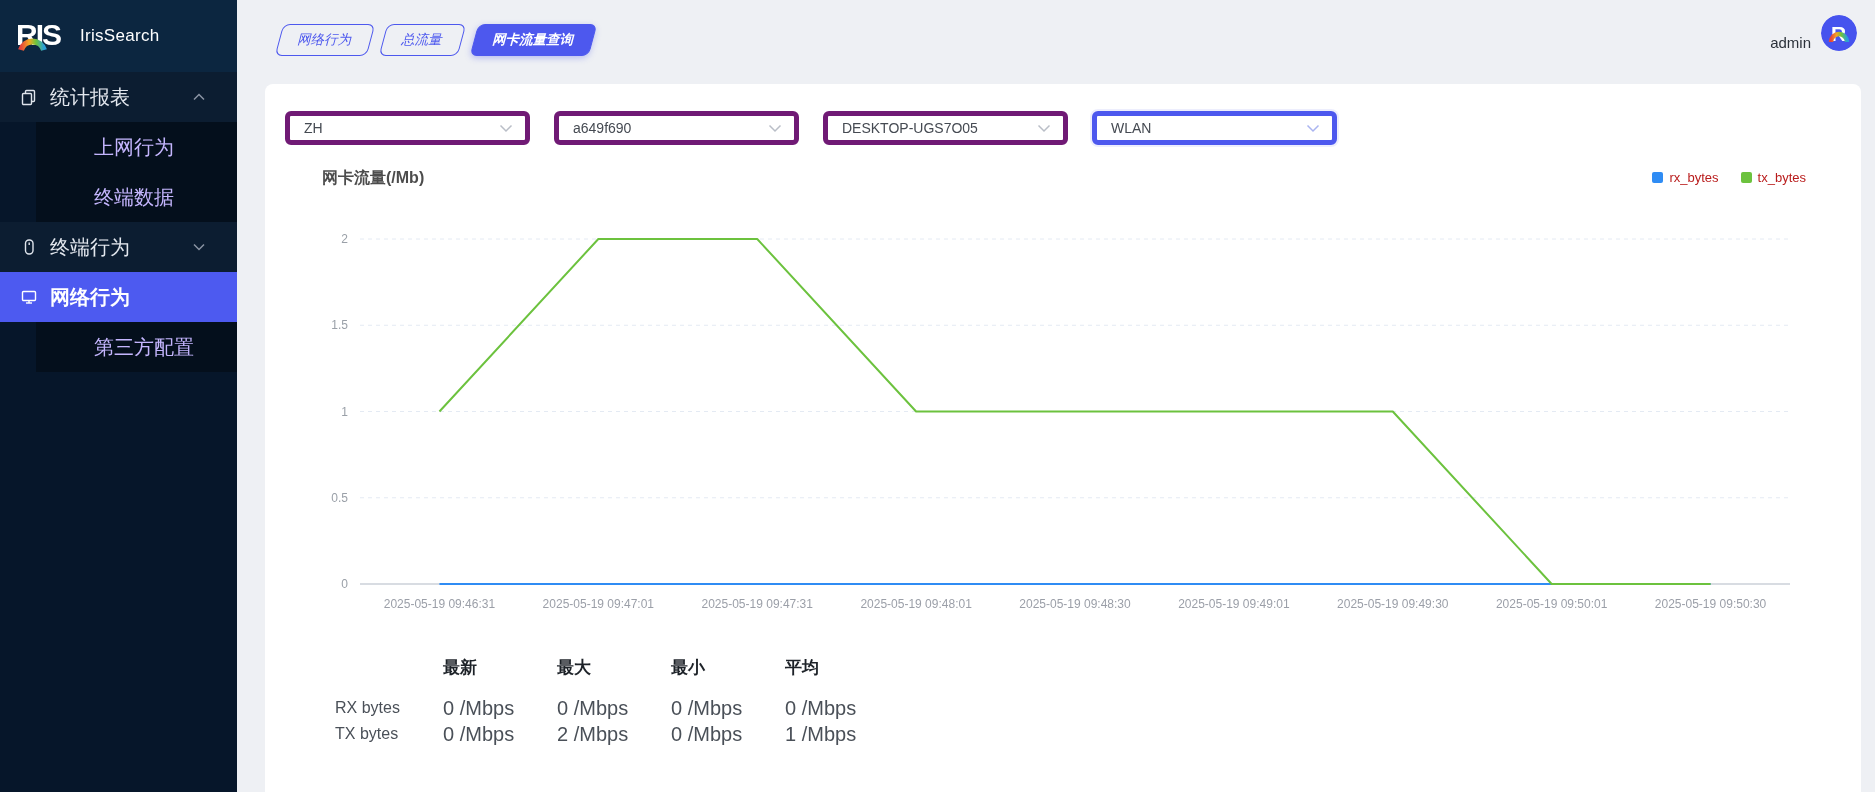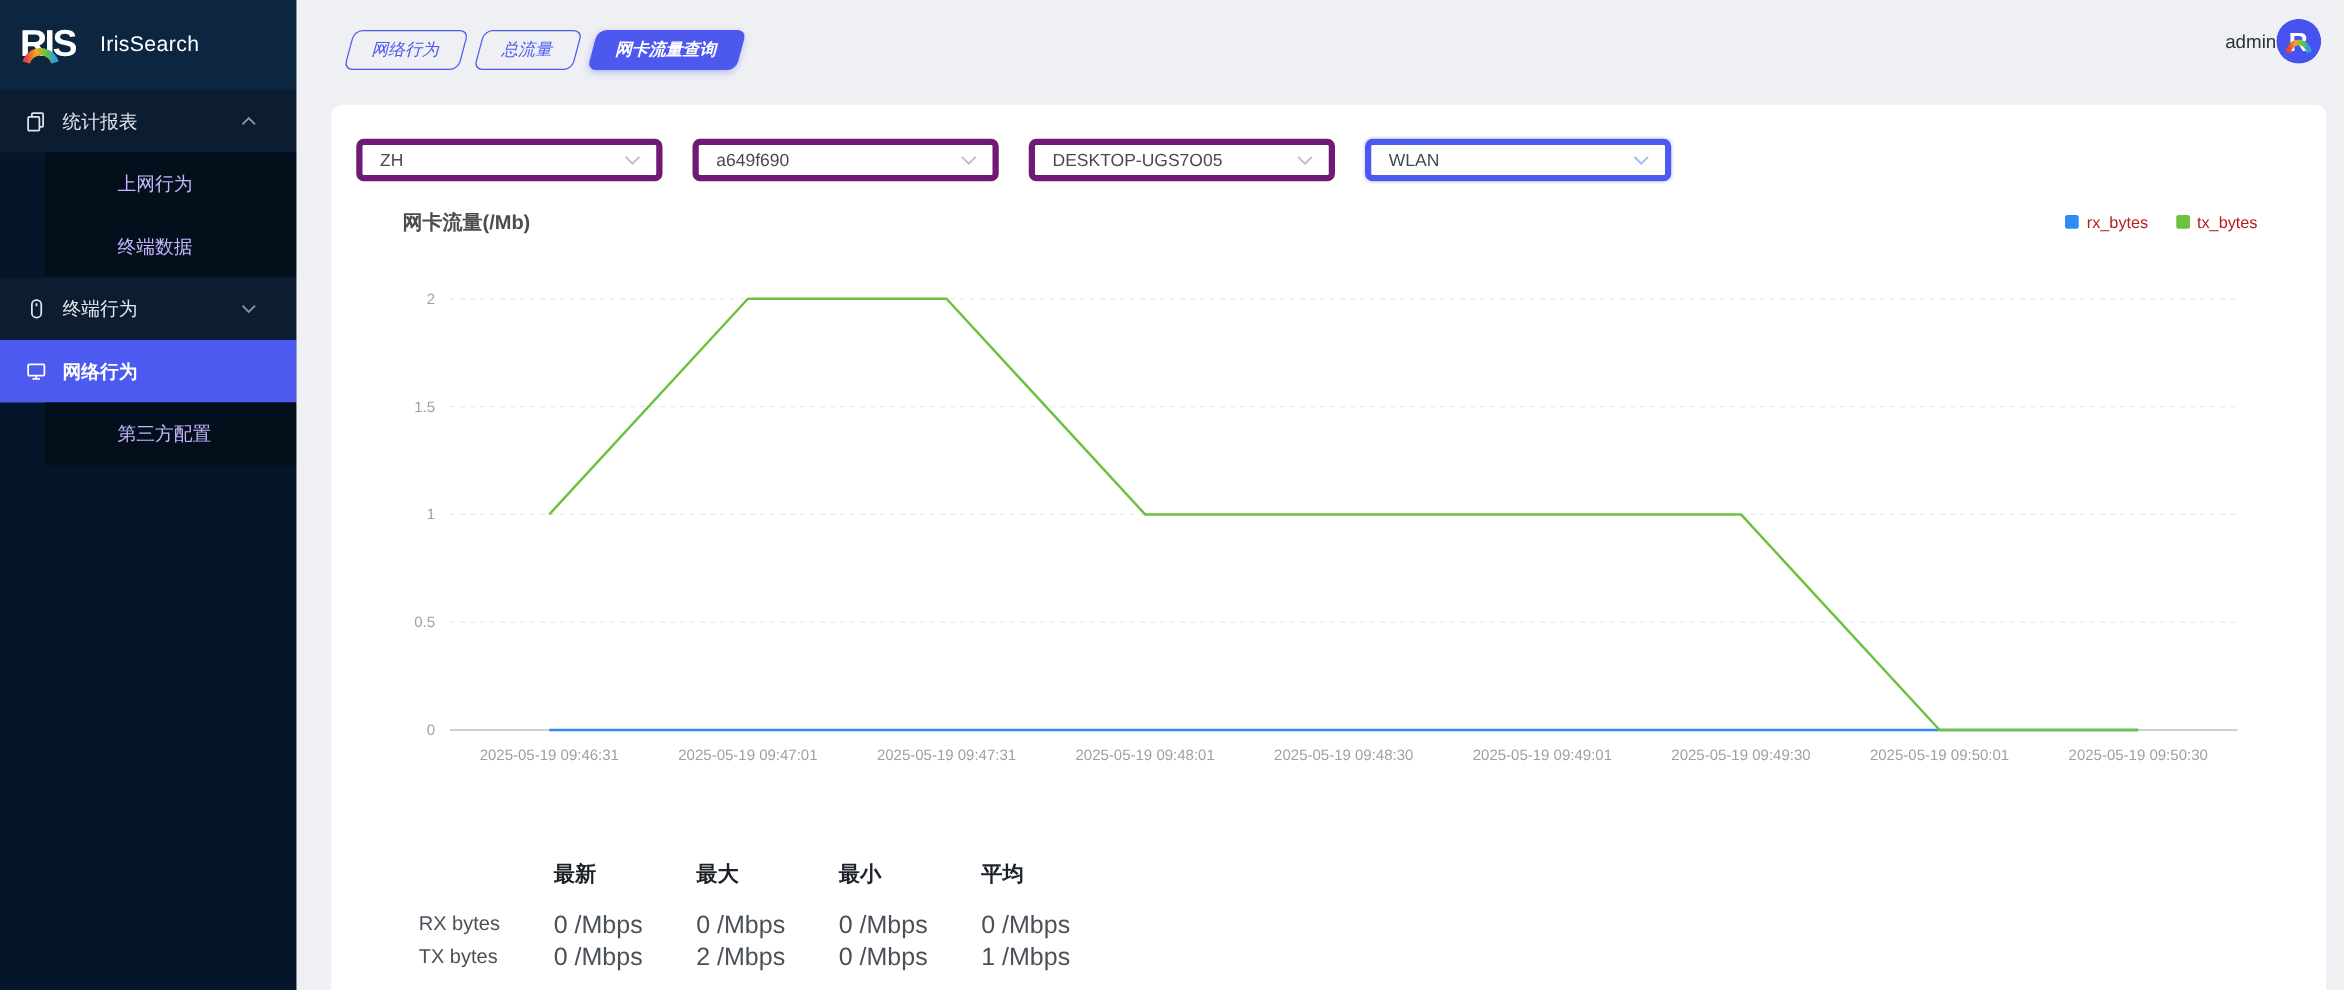--- a/index.html
+++ b/index.html
@@ -7,54 +7,54 @@
   html,body { width:1875px; height:792px; overflow:hidden;
     font-family:"Liberation Sans","DejaVu Sans",sans-serif; background:#eef0f4; }
   .app { display:flex; width:1875px; height:792px; }
 
   
   .sidebar { width:237px; flex:0 0 237px; height:100%; background:#06162a; display:flex; flex-direction:column; }
   .logo-block { height:72px; background:#0c2640; display:flex; align-items:center; padding-left:16px; gap:8px; }
   .logo-mark { width:56px; height:38px; }
   .brand-name { color:#ffffff; font-size:17px; font-weight:500; letter-spacing:.3px; }
   .nav-item { height:50px; display:flex; align-items:center; padding:0 32px 0 20px; cursor:pointer;
-    background:#0c1d31; color:#e3e7ee; font-size:15px; }
+    background:#0c1d31; color:#e3e7ee; font-size:20px; }
   .nav-item .nav-icon { width:18px; height:18px; margin-right:12px; flex:0 0 18px; }
   .nav-item .nav-label { flex:1; }
   .nav-item .chev { width:12px; height:8px; }
   .nav-sub { background:#040f1c; color:#c4b5fd; padding-left:58px;margin-left:36px; }
   .nav-active { background:#4d5af0; color:#ffffff; font-weight:bold; }
   .sidebar-fill { flex:1; background:#06162a; }
 
   
   .main { flex:1; position:relative; }
   .topbar { height:84px; position:relative; }
   .tabs { position:absolute; left:42px; top:24px; display:flex; gap:12px; }
   .tab { height:32px; padding:0 18px; display:flex; align-items:center; transform:skewX(-15deg);
     border:1px solid #4d58ee; border-radius:7px; color:#4d58ee; font-size:13.5px; cursor:pointer; background:transparent; }
   .tab.active { background:#4d58ee; color:#fff; font-weight:bold; border-color:#4d58ee;
     box-shadow:0 2px 6px rgba(77,88,238,.35); }
-  .userbox { position:absolute; right:18px; top:15px; display:flex; align-items:center; }
+  .userbox { position:absolute; right:18px; top:15px; display:flex; align-items:flex-end; gap:10px; }
   .user-name { font-size:15px; color:#2b313a; }
   .avatar { width:36px; height:36px; border-radius:50%; overflow:hidden; cursor:pointer; }
 
   
   .card { position:absolute; left:28px; right:14px; top:84px; height:740px; background:#ffffff; border-radius:8px; }
   .filters { position:absolute; left:20px; top:27px; display:flex; gap:24px; }
   .select { width:245px; height:34px; border:5px solid #701a75; border-radius:6px; background:#fff;
     display:flex; align-items:center; padding:0 12px 0 14px; font-size:14px; color:#454a52; cursor:pointer; }
   .select .sel-val { flex:1; }
   .select.focused { border-color:#4d58ee; box-shadow:0 0 0 2px rgba(77,88,238,.10); }
   .chart-title { position:absolute; left:57px; top:84px; font-size:16px; font-weight:bold; color:#4c4c4c; }
   .legend { position:absolute; right:55px; top:86px; display:flex; gap:22px; align-items:center; }
   .legend-item { display:flex; align-items:center; gap:6px; cursor:pointer; }
   .legend-swatch { width:11px; height:11px; border-radius:2px; display:inline-block; }
   .legend-label { font-size:13px; color:#b91c1c; }
   .chart-wrap { position:absolute; left:15px; top:136px; width:1530px; height:405px; }
-  .summary { position:absolute; left:70px; top:604px; }
+  .summary { position:absolute; left:70px; top:572px; }
   .sum-grid { display:grid; grid-template-columns:108px 114px 114px 114px 114px; row-gap:0; }
   .sum-head { font-size:17px; font-weight:bold; color:#1d2228; padding-bottom:16px; }
   .sum-label { font-size:16px; color:#4a5058; height:26px; line-height:26px; }
   .sum-val { font-size:20px; color:#4a5058; height:26px; line-height:26px; }
 </style>
 </head>
 <body>
 
 <svg width="0" height="0" style="position:absolute">
   <defs>

